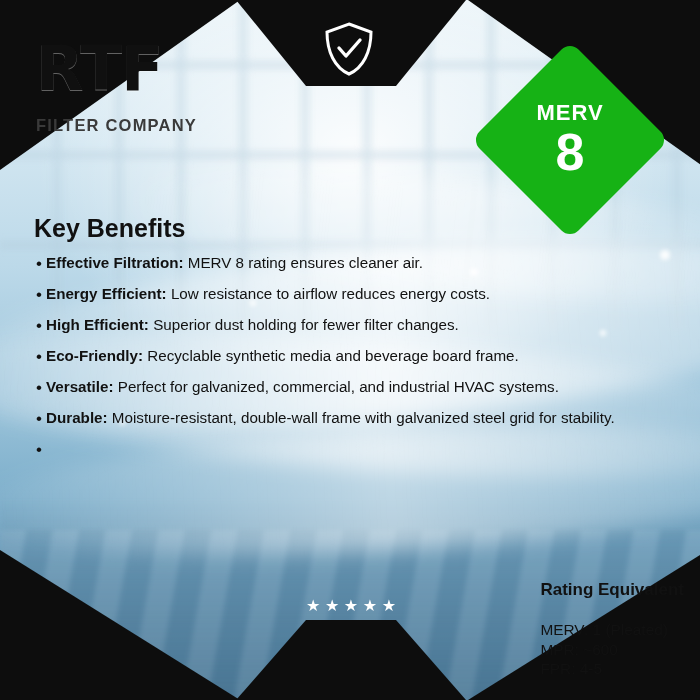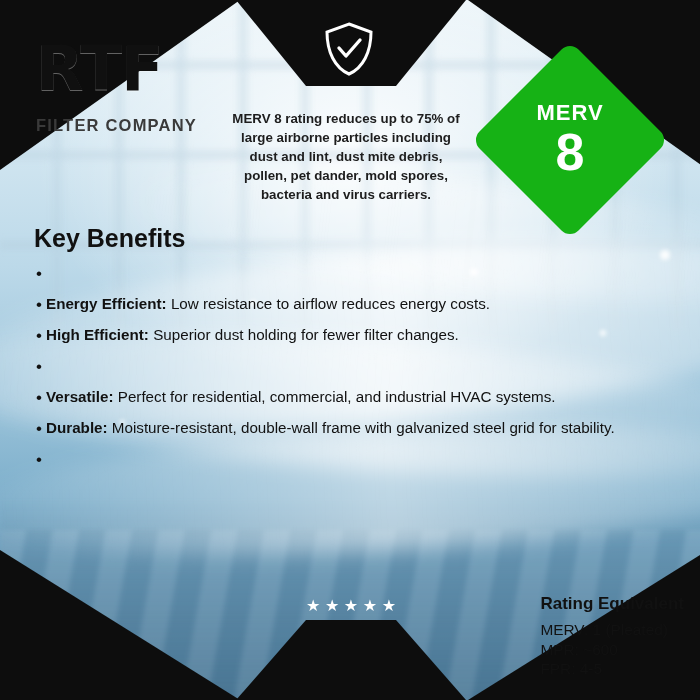--- a/index.html
+++ b/index.html
@@ -215,21 +215,21 @@
   }
   .diamond-value {
     font-size: 52px;
     font-weight: bold;
     line-height: 1;
   }
 
   
   .benefits {
     position: absolute;
-    left: 32px; top: 224px;
+    left: 32px; top: 214px;
     width: 636px;
     z-index: 5;
   }
   .benefits-title {
     font-family: "Liberation Sans", sans-serif;
     font-weight: bold;
     font-size: 25px;
     color: #111111;
     margin: 0 0 10px 2px;
   }
@@ -277,21 +277,21 @@
     position: absolute;
     right: 24px; bottom: 22px;
     text-align: left;
     z-index: 7;
     font-family: "Liberation Sans", sans-serif;
     color: #111111;
   }
   .rating-title {
     font-weight: bold;
     font-size: 17px;
-    margin-bottom: 6px;
+    margin-bottom: 20px;
   }
   .rating-line {
     font-size: 15.4px;
     line-height: 1.25;
   }
 </style>
 </head>
 <body>
 
 <div class="canvas">
@@ -322,59 +322,64 @@
     <div class="logo-sub">FILTER COMPANY</div>
   </div>
 
   <div class="shield">
     <svg viewBox="0 0 50 54" width="50" height="54" aria-hidden="true">
       <path d="M25 2 L47 10 C47 30 39 46 25 52 C11 46 3 30 3 10 Z" fill="none" stroke="#ffffff" stroke-width="3"></path>
       <path d="M15 26 L22 34 L36 18" fill="none" stroke="#ffffff" stroke-width="3.4" stroke-linecap="round" stroke-linejoin="round"></path>
     </svg>
   </div>
 
-  <div class="merv-desc">MERV 8 rating reduces up to 75% of large airborne particles including dust and lint, dust mite debris, pollen, pet dander, mold spores, bacteria and virus carriers.</div>
 
   <div class="diamond-wrap">
     <div class="diamond"></div>
     <div class="diamond-text">
       <div class="diamond-label">MERV</div>
       <div class="diamond-value">8</div>
     </div>
   </div>
 
   <div class="benefits">
     <div class="benefits-title">Key Benefits</div>
 
     <div class="benefit">
       <div class="bullet">•</div>
+      <div class="benefit-text">
+        <b>Effective Filtration:</b><span> MERV 8 rating ensures cleaner air.</span>
+      </div>
     </div>
 
     <div class="benefit">
       <div class="bullet">•</div>
       <div class="benefit-text">
         <b>Energy Efficient:</b><span> Low resistance to airflow reduces energy costs.</span>
       </div>
     </div>
 
     <div class="benefit">
       <div class="bullet">•</div>
       <div class="benefit-text">
         <b>High Efficient:</b><span> Superior dust holding for fewer filter changes.</span>
       </div>
     </div>
 
     <div class="benefit">
       <div class="bullet">•</div>
-    </div>
-
-    <div class="benefit">
-      <div class="bullet">•</div>
-      <div class="benefit-text">
-        <b>Versatile:</b><span> Perfect for residential, commercial, and industrial HVAC systems.</span>
+      <div class="benefit-text">
+        <b>Eco-Friendly:</b><span> Recyclable synthetic media and beverage board frame.</span>
+      </div>
+    </div>
+
+    <div class="benefit">
+      <div class="bullet">•</div>
+      <div class="benefit-text">
+        <b>Versatile:</b><span> Perfect for galvanized, commercial, and industrial HVAC systems.</span>
       </div>
     </div>
 
     <div class="benefit">
       <div class="bullet">•</div>
       <div class="benefit-text">
         <b>Durable:</b><span> Moisture-resistant, double-wall frame with galvanized steel grid for stability.</span>
       </div>
     </div>
 

